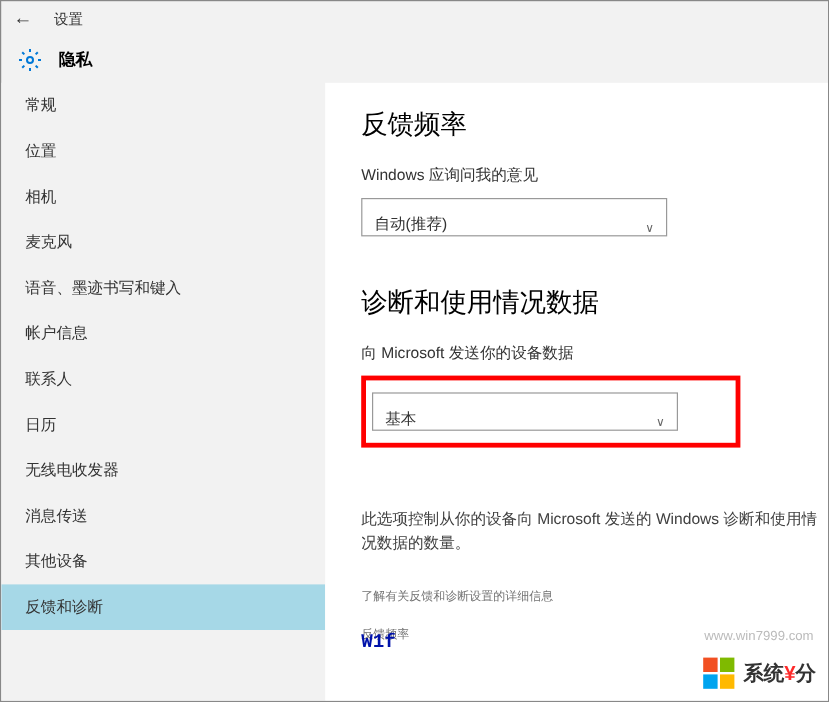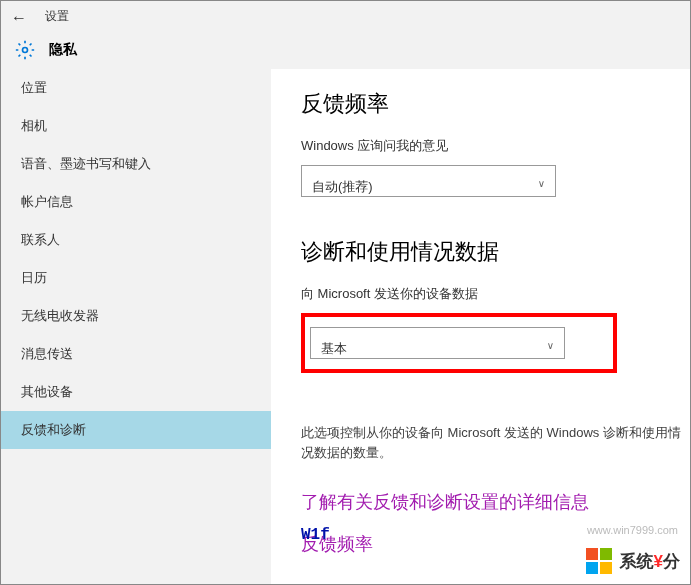--- a/index.html
+++ b/index.html
@@ -82,23 +82,23 @@
       font-size: 13px;
       color: #333;
       margin-bottom: 10px;
     }
     .dropdown {
       width: 255px;
       height: 32px;
       border: 1px solid #999;
       background: #fff;
       display: flex;
-      align-items: flex-start;
+      align-items: flex-end;
       justify-content: space-between;
-      padding: 12px 10px;
+      padding: 0 10px;
       font-size: 13px;
       color: #333;
       cursor: pointer;
     }
     .dropdown-wrapper-highlighted {
       border: 4px solid #ff0000;
       padding: 10px 48px 10px 5px;
       display: inline-block;
       margin-bottom: 14px;
     }
@@ -110,22 +110,22 @@
       margin-top: 40px;
     }
     .description {
       font-size: 13px;
       color: #404040;
       line-height: 1.5;
       margin-bottom: 28px;
       margin-top: 36px;
     }
     .link {
-      color: #a21caf;
-      font-size: 18px;
+      color: #737373;
+      font-size: 10px;
       cursor: pointer;
       margin-bottom: 18px;
       display: block;
     }
     .watermark {
       position: absolute;
       right: 10px;
       bottom: 10px;
       display: flex;
       align-items: center;
@@ -182,22 +182,24 @@
 <div class="header">
   <svg class="gear" viewBox="0 0 24 24" fill="none" stroke="currentColor" stroke-width="2">
     <circle cx="12" cy="12" r="3"></circle>
     <path d="M12 1v3m0 16v3M4.22 4.22l2.12 2.12m11.32 11.32l2.12 2.12M1 12h3m16 0h3M4.22 19.78l2.12-2.12M17.66 6.34l2.12-2.12"></path>
   </svg>
   <span class="header-title">隐私</span>
 </div>
 
 <div class="content">
   <div class="sidebar">
+    <div class="sidebar-item">常规</div>
     <div class="sidebar-item">位置</div>
     <div class="sidebar-item">相机</div>
+    <div class="sidebar-item">麦克风</div>
     <div class="sidebar-item">语音、墨迹书写和键入</div>
     <div class="sidebar-item">帐户信息</div>
     <div class="sidebar-item">联系人</div>
     <div class="sidebar-item">日历</div>
     <div class="sidebar-item">无线电收发器</div>
     <div class="sidebar-item">消息传送</div>
     <div class="sidebar-item">其他设备</div>
     <div class="sidebar-item active">反馈和诊断</div>
   </div>
 

